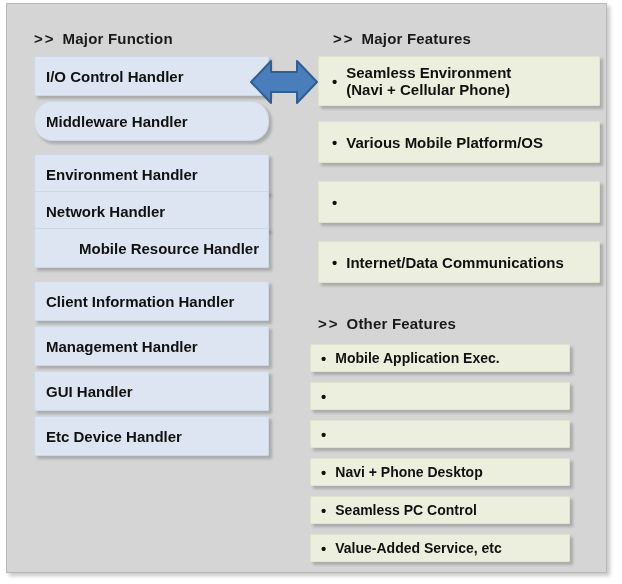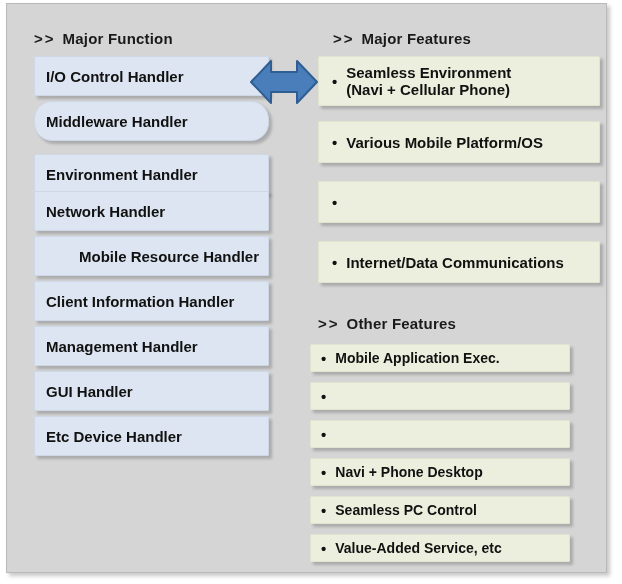--- a/index.html
+++ b/index.html
@@ -129,21 +129,21 @@
       </div>
       <div class="box box-blue" style="top:97px;border-radius:18px;">
         <span>Middleware Handler</span>
       </div>
       <div class="box box-blue" style="top:142px;margin-top:8px;">
         <span>Environment Handler</span>
       </div>
       <div class="box box-blue" style="top:187px;">
         <span>Network Handler</span>
       </div>
-      <div class="box box-blue" style="top:232px;padding-left:44px;">
+      <div class="box box-blue" style="top:224px;padding-left:44px;">
         <span>Mobile Resource Handler</span>
       </div>
       <div class="box box-blue" style="top:277px;">
         <span>Client Information Handler</span>
       </div>
       <div class="box box-blue" style="top:322px;">
         <span>Management Handler</span>
       </div>
       <div class="box box-blue" style="top:367px;">
         <span>GUI Handler</span>

